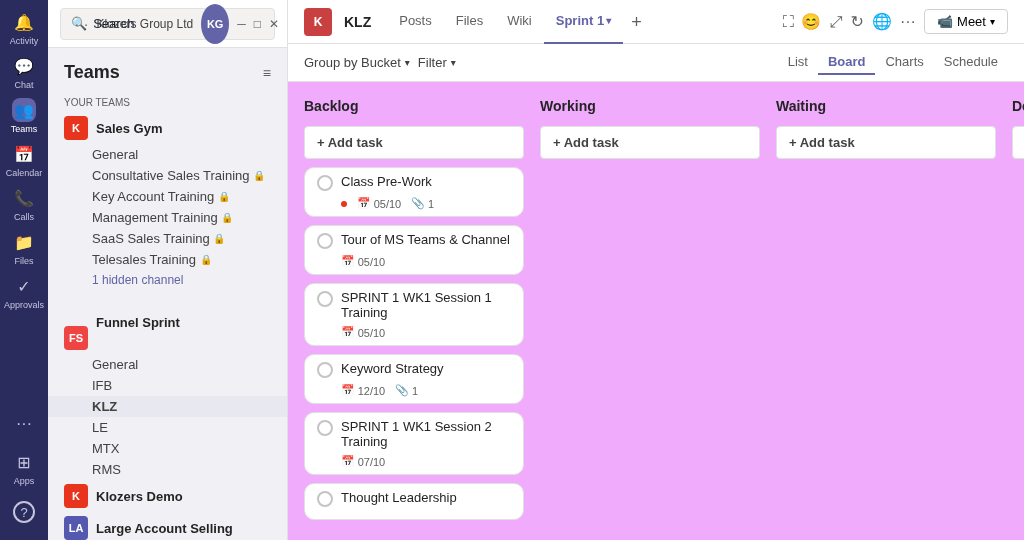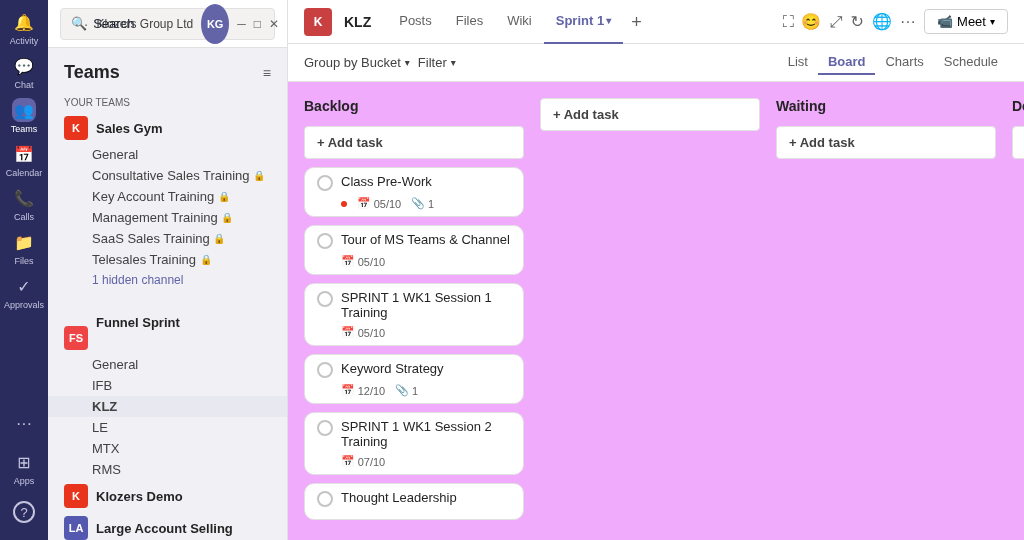--- a/index.html
+++ b/index.html
@@ -536,20 +536,21 @@
           <div class="task-card-header">
             <div class="task-circle"></div>
             <span class="task-name">Thought Leadership</span>
           </div>
 
         </div>
 
       </div>
 
       <div class="board-col">
+        <div class="col-header">Working</div>
         <div class="add-task-btn">+ Add task</div>
       </div>
 
       <div class="board-col">
         <div class="col-header">Waiting</div>
         <div class="add-task-btn">+ Add task</div>
       </div>
 
       <div class="board-col board-col-done">
         <div class="col-header">Done</div>

